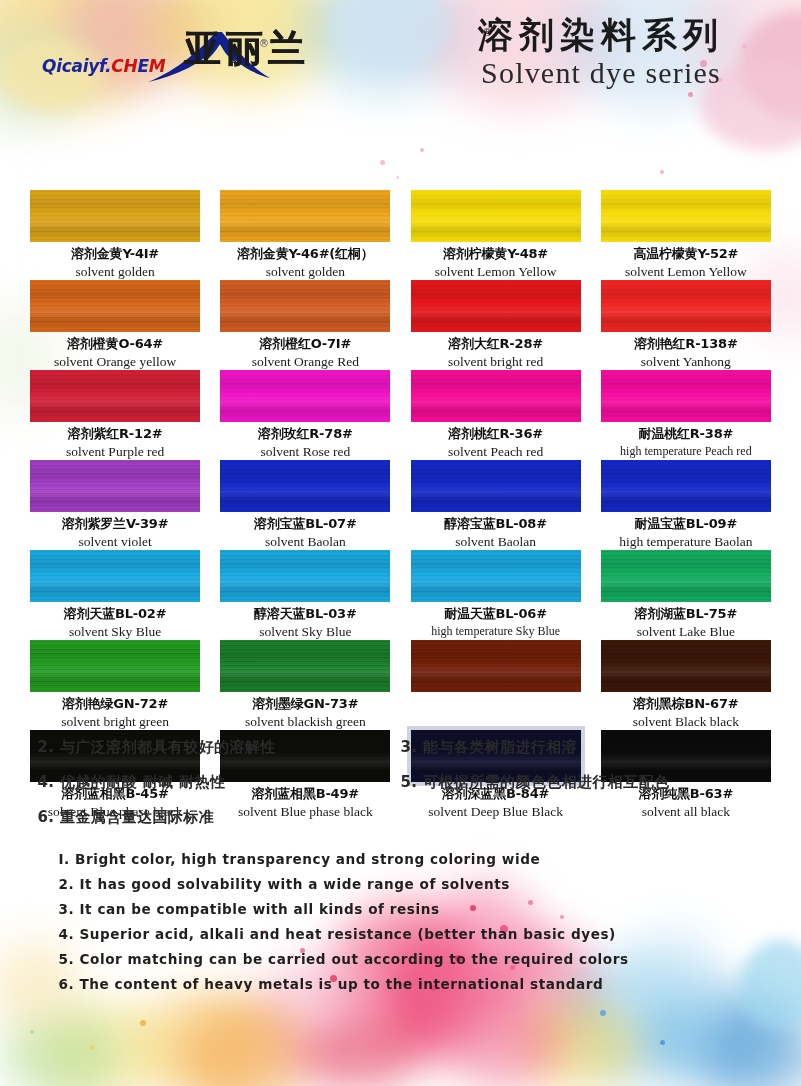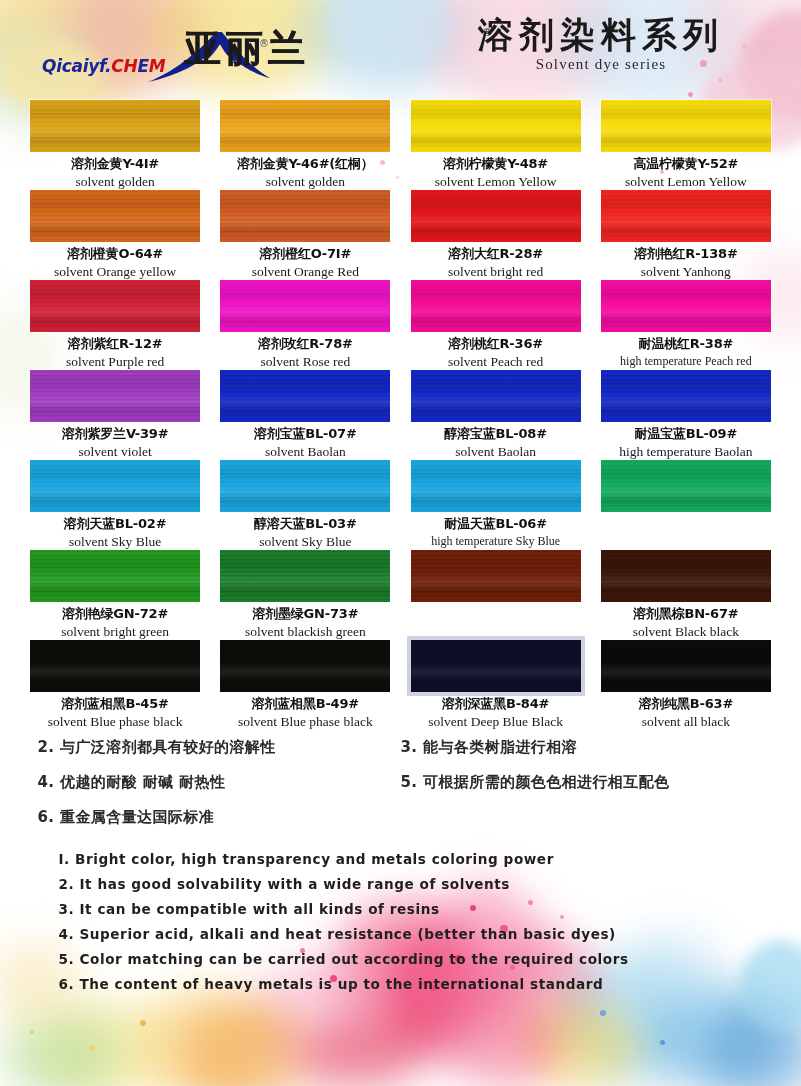--- a/index.html
+++ b/index.html
@@ -38,26 +38,26 @@
   .reg2{position:absolute;left:302px;top:26px;font-size:11px;color:#333;
         font-family:"DejaVu Sans", sans-serif;}
   .title-wrap{position:absolute;left:415px;top:12px;width:372px;text-align:center;}
   .title-cn{
     font-family:"DejaVu Sans", sans-serif;
     font-size:35px;font-weight:bold;color:#1a1a1a;letter-spacing:6px;
     line-height:46px;white-space:nowrap;
   }
   .title-en{
     font-family:"Liberation Serif", serif;
-    font-size:15px;color:#2a2a2a;letter-spacing:1.2px;margin-top:-2px;
+    font-size:30px;color:#2a2a2a;letter-spacing:1.2px;margin-top:-2px;
   }
 
   
   .grid{position:relative;z-index:3;margin:0 auto;width:761px;}
-  .row{display:flex;height:90px;}
+  .row{display:flex;height:90px;align-items:flex-end;}
   .cell{width:190.25px;position:relative;}
   .swatch{
     position:absolute;left:50%;transform:translateX(-50%);
     top:0;width:170px;height:52px;
     box-shadow:0 0 0 1px rgba(255,255,255,.55);
   }
   .swatch .tex{
     position:absolute;inset:0;
     background:repeating-linear-gradient(
       to bottom,
@@ -392,20 +392,24 @@
         <div class="labels">
           <div class="lab-cn">耐温天蓝BL-06#</div>
           <div class="lab-en sm">high temperature Sky Blue</div>
         </div>
       </div>
       <div class="cell">
         <div class="swatch" style="background: rgb(18, 168, 91);">
           <div class="band"></div>
           <div class="tex"></div>
         </div>
+        <div class="labels">
+          <div class="lab-cn">溶剂湖蓝BL-75#</div>
+          <div class="lab-en">solvent  Lake Blue</div>
+        </div>
       </div>
     </div>
     <div class="row">
       <div class="cell">
         <div class="swatch" style="background: rgb(33, 150, 31);">
           <div class="band"></div>
           <div class="tex"></div>
         </div>
         <div class="labels">
           <div class="lab-cn">溶剂艳绿GN-72#</div>
@@ -485,19 +489,19 @@
 
 <div class="feat-cn" id="featcn">
     <div class="c2">2. 与广泛溶剂都具有较好的溶解性</div>
     <div>3. 能与各类树脂进行相溶</div>
     <div class="c2">4. 优越的耐酸 耐碱 耐热性</div>
     <div>5. 可根据所需的颜色色相进行相互配色</div>
     <div class="c2">6. 重金属含量达国际标准</div>
   </div>
 
 <div class="feat-en" id="featen">
-    <div>I. Bright color, high transparency and metals coloring power</div>
+    <div>I. Bright color, high transparency and strong coloring wide</div>
     <div>2. It has good solvability with a wide range of solvents</div>
     <div>3. It can be compatible with all kinds of resins</div>
     <div>4. Superior acid, alkali and heat resistance (better than basic dyes)</div>
     <div>5. Color matching can be carried out according to the required colors</div>
     <div>6. The content of heavy metals is up to the international standard</div>
   </div>
 
 </body></html>

